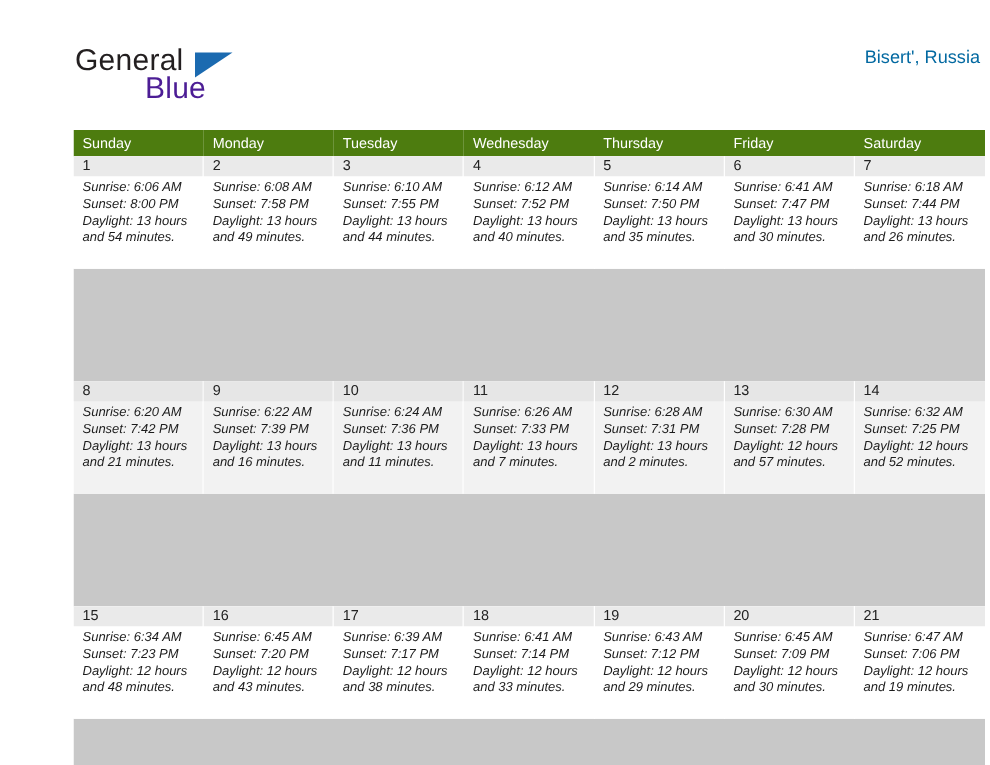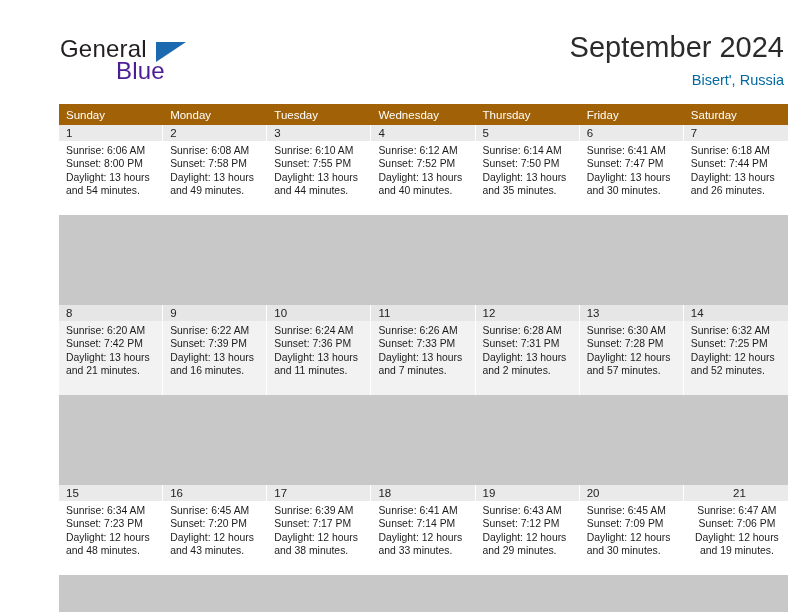--- a/index.html
+++ b/index.html
@@ -89,21 +89,21 @@
   
   .calendar {
     position: absolute;
     left: 31px;
     top: 104px;
     width: 729px;
     border-collapse: collapse;
     table-layout: fixed;
   }
   .calendar th {
-    background: #a16207;
+    background: #4d7c0f;
     color: #ffffff;
     font-size: 11.5px;
     font-weight: normal;
     text-align: left;
     padding: 4px 0 4px 7px;
     height: 13px;
     border: none;
   }
   .calendar td {
     vertical-align: top;
@@ -134,20 +134,21 @@
     line-height: 15px;
   }
   tr.band-alt .daynum-bar {
     background: #e6e6e6;
   }
   .details {
     padding: 3px 5px 0 7px;
     font-size: 10.4px;
     line-height: 13.3px;
     color: #1c1c1c;
+    font-style: italic;
   }
   .details div {
     white-space: nowrap;
   }
   .rowline {
     height: 1px;
     background: #c8c8c8;
     padding: 0 !important;
   }
 </style>
@@ -158,21 +159,20 @@
 
   <div class="header">
 
     <div class="logo">
       <span class="logo-general">General</span>
       <span class="logo-tri"></span>
       <span class="logo-blue">Blue</span>
     </div>
 
     <div class="title-block">
-      <div class="month-title">September 2024</div>
       <div class="location">Bisert', Russia</div>
     </div>
 
   </div>
 
   <table class="calendar">
     <thead>
       <tr>
         <th>Sunday</th>
         <th>Monday</th>
@@ -412,21 +412,21 @@
           <div class="daynum-bar">20</div>
           <div class="details">
             <div>Sunrise: 6:45 AM</div>
             <div>Sunset: 7:09 PM</div>
             <div>Daylight: 12 hours</div>
             <div>and 30 minutes.</div>
           </div>
         </div>
           </td>
         <td>
-            <div class="cell filled" style="border-right:none;text-align:center;">
+            <div class="cell filled" style="border-right:none;">
           <div class="daynum-bar">21</div>
           <div class="details">
             <div>Sunrise: 6:47 AM</div>
             <div>Sunset: 7:06 PM</div>
             <div>Daylight: 12 hours</div>
             <div>and 19 minutes.</div>
           </div>
         </div>
           </td>
       </tr>

